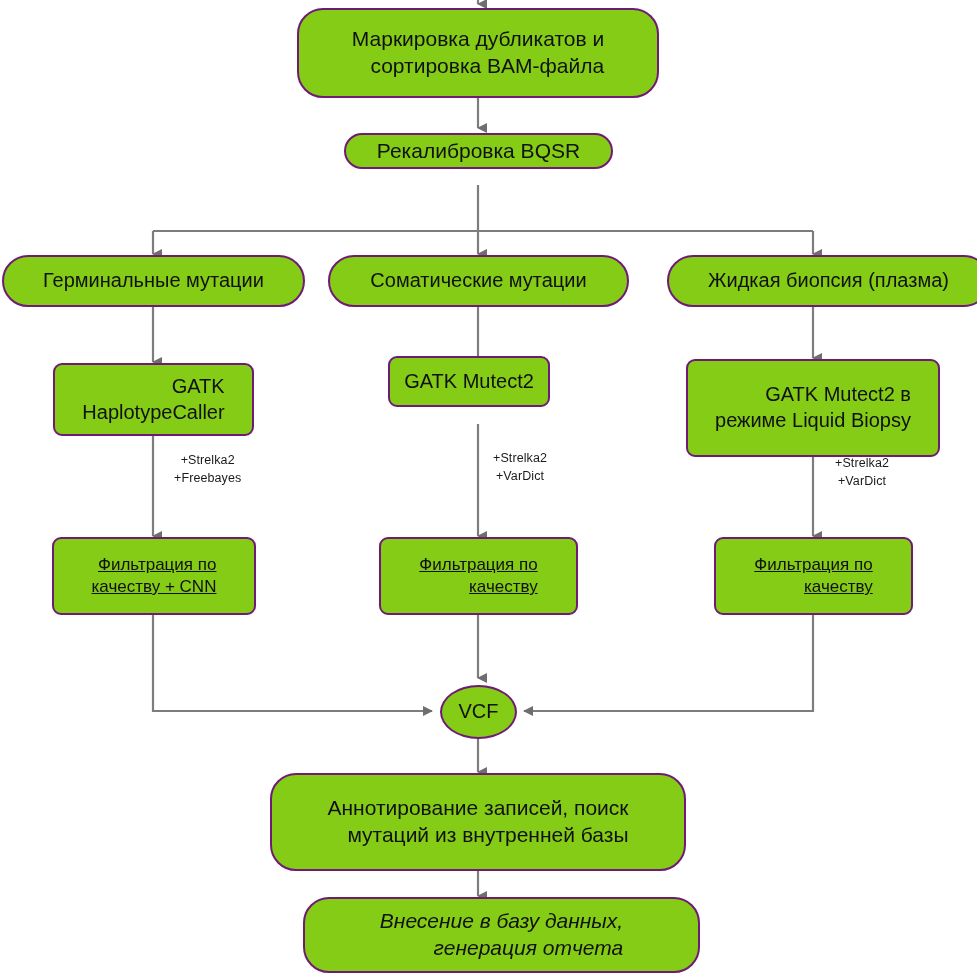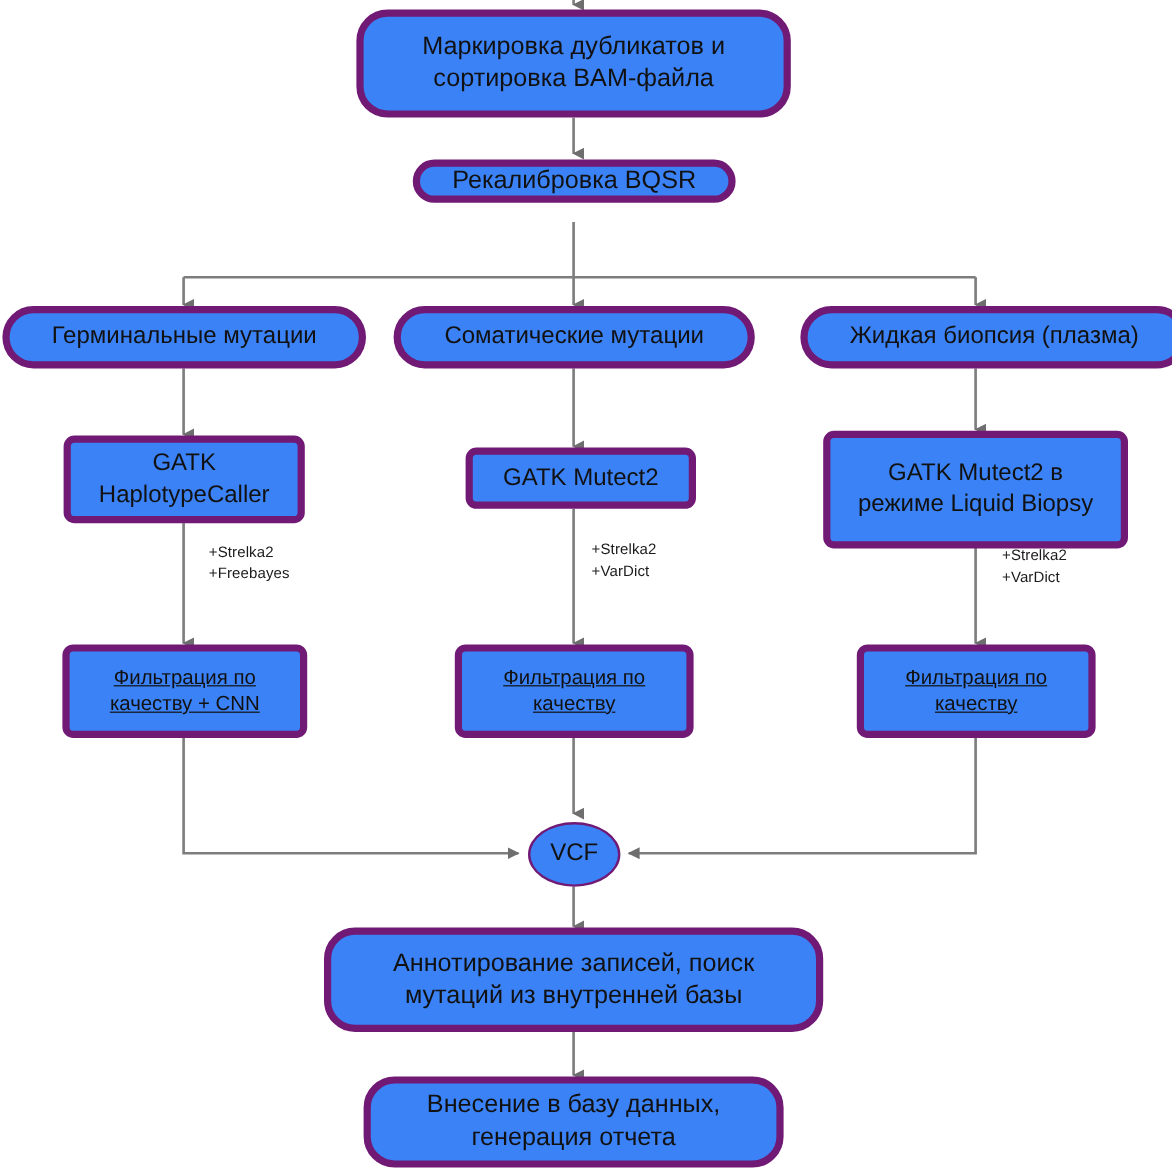--- a/index.html
+++ b/index.html
@@ -22,23 +22,23 @@
     width: 977px;
     height: 979px;
     pointer-events: none;
   }
   .node {
     position: absolute;
     box-sizing: border-box;
     display: flex;
     align-items: center;
     justify-content: center;
-    text-align: center;
-    background: #3b82f6;
-    border: 6px solid #701a75;
+    text-align: right;
+    background: #84cc16;
+    border: 2px solid #701a75;
     color: #111111;
     line-height: 1.28;
     white-space: pre-line;
     z-index: 2;
   }
   .node.stadium {
     border-radius: 26px;
   }
   .node.rect {
     border-radius: 9px;
@@ -51,21 +51,21 @@
   .node.mid   { font-size: 20px; }
   .node.small { font-size: 17px; text-decoration: underline; }
   .node.tiny  { font-size: 20px; }
 
   .edge-label {
     position: absolute;
     font-size: 12.5px;
     color: #1a1a1a;
     line-height: 1.42;
     white-space: pre-line;
-    text-align: left;
+    text-align: center;
     letter-spacing: 0.1px;
     z-index: 2;
   }
 </style>
 </head>
 <body>
 
 <div id="canvas">
 
   <svg id="edges" viewBox="0 0 977 979" width="977" height="979">
@@ -117,40 +117,40 @@
 
   <div class="node stadium mid" style="left:2px; top:255px; width:303px; height:52px;">Герминальные мутации</div>
 
   <div class="node stadium mid" style="left:328px; top:255px; width:301px; height:52px;">Соматические мутации</div>
 
   <div class="node stadium mid" style="left:667px; top:255px; width:323px; height:52px;">Жидкая биопсия (плазма)</div>
 
   <div class="node rect mid" style="left:53px; top:363px; width:201px; height:73px;">GATK
 HaplotypeCaller</div>
 
-  <div class="node rect mid" style="left:388px; top:373px; width:192px; height:51px;">GATK Mutect2</div>
+  <div class="node rect mid" style="left:388px; top:356px; width:162px; height:51px;">GATK Mutect2</div>
 
   <div class="node rect mid" style="left:686px; top:359px; width:254px; height:98px;">GATK Mutect2 в
 режиме Liquid Biopsy</div>
 
   <div class="node rect small" style="left:52px; top:537px; width:204px; height:78px;">Фильтрация по
 качеству + CNN</div>
 
   <div class="node rect small" style="left:379px; top:537px; width:199px; height:78px;">Фильтрация по
 качеству</div>
 
   <div class="node rect small" style="left:714px; top:537px; width:199px; height:78px;">Фильтрация по
 качеству</div>
 
   <div class="node ellipse tiny" style="left:440px; top:685px; width:77px; height:54px;">VCF</div>
 
-  <div class="node stadium big" style="left:270px; top:773px; width:416px; height:87px;">Аннотирование записей, поиск
+  <div class="node stadium big" style="left:270px; top:773px; width:416px; height:98px;">Аннотирование записей, поиск
 мутаций из внутренней базы</div>
 
-  <div class="node stadium big" style="left:303px; top:897px; width:350px; height:76px;">Внесение в базу данных,
+  <div class="node stadium big" style="left:303px; top:897px; width:397px; height:76px;font-style:italic;">Внесение в базу данных,
 генерация отчета</div>
 
   <div class="edge-label" style="left:174px; top:452px;">+Strelka2
 +Freebayes</div>
 
   <div class="edge-label" style="left:493px; top:450px;">+Strelka2
 +VarDict</div>
 
   <div class="edge-label" style="left:835px; top:455px;">+Strelka2
 +VarDict</div>

